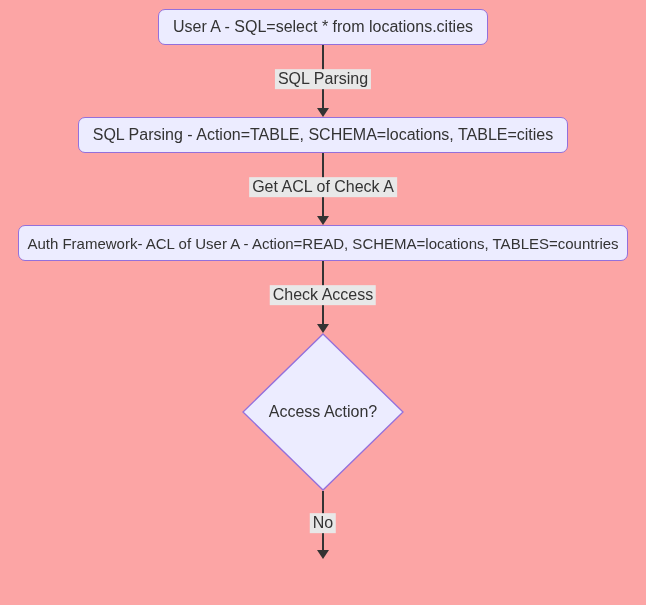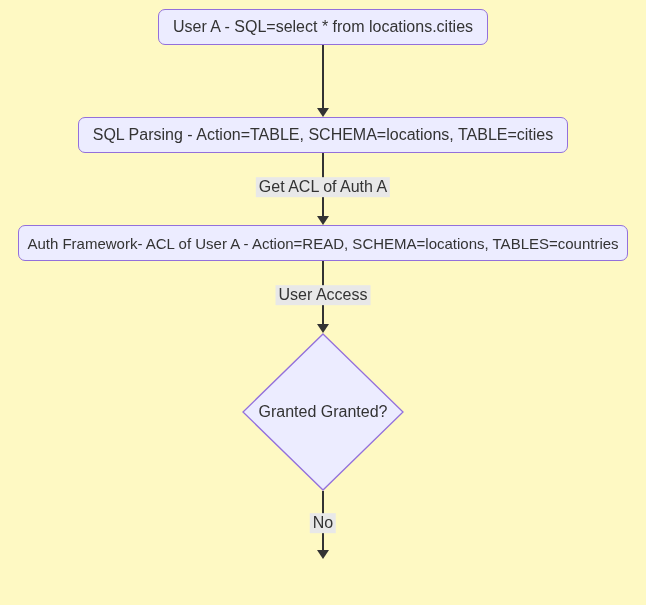--- a/index.html
+++ b/index.html
@@ -5,21 +5,21 @@
   html, body {
     margin: 0;
     padding: 0;
     background: #ffffff;
     font-family: "Liberation Sans", "DejaVu Sans", sans-serif;
   }
   .canvas {
     position: relative;
     width: 646px;
     height: 605px;
-    background: #fef9c3;
+    background: #fca5a5;
     display: flex;
     flex-direction: column;
     align-items: center;
     padding-top: 9px;
     box-sizing: border-box;
     overflow: hidden;
   }
   
   .node {
     background: #ECECFF;
@@ -100,43 +100,44 @@
 </head>
 <body>
 
 <div class="canvas">
 
   <div class="node">User A - SQL=select * from locations.cities</div>
 
   <div class="edge edge-72">
     <div class="edge-line"></div>
     <div class="edge-arrowhead"></div>
+    <div class="edge-label">SQL Parsing</div>
   </div>
 
   <div class="node">SQL Parsing - Action=TABLE, SCHEMA=locations, TABLE=cities</div>
 
   <div class="edge edge-72">
     <div class="edge-line"></div>
     <div class="edge-arrowhead"></div>
-    <div class="edge-label">Get ACL of Auth A</div>
+    <div class="edge-label">Get ACL of Check A</div>
   </div>
 
   <div class="node node-wide">Auth Framework- ACL of User A - Action=READ, SCHEMA=locations, TABLES=countries</div>
 
   <div class="edge edge-72">
     <div class="edge-line"></div>
     <div class="edge-arrowhead"></div>
-    <div class="edge-label">User Access</div>
+    <div class="edge-label">Check Access</div>
   </div>
 
   <div class="diamond-wrap">
     <svg width="162" height="158" viewBox="0 0 162 158">
       <polygon points="81,1 161,79 81,157 1,79" fill="#ECECFF" stroke="#9370DB" stroke-width="1.3"></polygon>
     </svg>
-    <div class="diamond-label">Granted Granted?</div>
+    <div class="diamond-label">Access Action?</div>
   </div>
 
   <div class="edge edge-68">
     <div class="edge-line"></div>
     <div class="edge-arrowhead"></div>
     <div class="edge-label">No</div>
   </div>
 
 
 </div>

